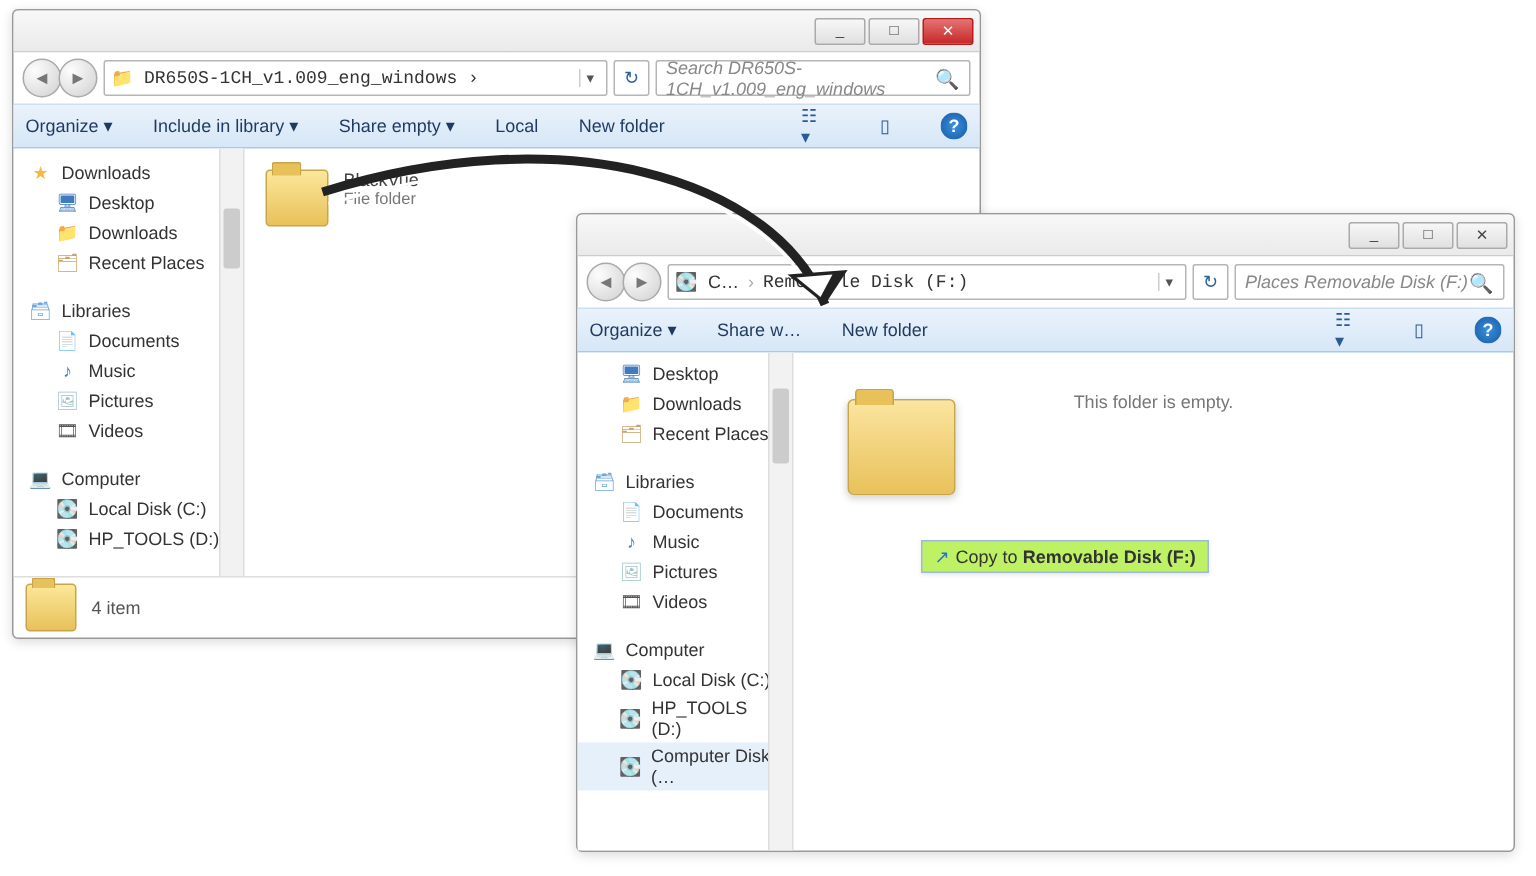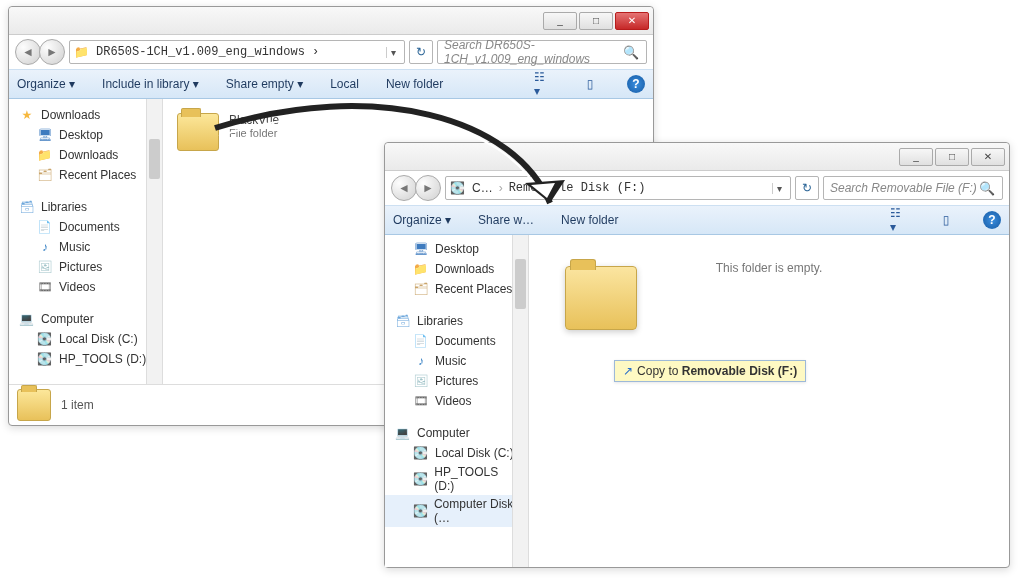--- a/index.html
+++ b/index.html
@@ -148,21 +148,21 @@
 .drag-folder {
   width:72px;height:64px;
   background:linear-gradient(to bottom,#fbe5a0,#e8c15a);
   border:1px solid #c7a64a;border-radius:4px;position:relative;
   box-shadow: 0 2px 6px rgba(0,0,0,0.2);
 }
 .drag-folder::before{content:"";position:absolute;top:-8px;left:4px;width:24px;height:10px;background:#e8c15a;border:1px solid #c7a64a;border-bottom:none;border-radius:3px 3px 0 0;}
 .drag-tooltip {
   position:absolute;
   left: 614px; top: 360px;
-  background:#fef9c3;
+  background:#bef264;
   border:1px solid #9db9d8;
   padding: 3px 8px;
   font-size: 12px;
   color:#333;
   white-space:nowrap;
   box-shadow: 0 1px 3px rgba(0,0,0,0.1);
 }
 .drag-tooltip .blue-arrow { color:#2a6fc9; margin-right:4px; }
 .arrow-svg {
   position:absolute;
@@ -278,21 +278,21 @@
         <div class="folder-big"></div>
         <div>
           <div class="file-label">BlackVue</div>
           <div class="file-sub">File folder</div>
         </div>
       </div>
     </div>
   </div>
   <div class="statusbar">
     <div class="status-icon folder"></div>
-    <span>1 item</span>
+    <span>4 item</span>
   </div>
 </div>
 
 <div class="window" style="left:384px; top:142px; width:626px; height:426px; z-index:10;">
   <div class="titlebar">
     <div class="winbtn">_</div>
     <div class="winbtn">□</div>
     <div class="winbtn">✕</div>
   </div>
   <div class="navrow">
@@ -302,21 +302,21 @@
     </div>
     <div class="addressbar">
       <span class="ic ic-disk">💽</span>
       <span>C…</span>
       <span style="color:#aaa">›</span>
       <span class="addr-text">Removable Disk (F:)</span>
       <span class="addr-drop">▾</span>
     </div>
     <div class="refresh-btn">↻</div>
     <div class="searchbox" style="width:180px;">
-      <span>Search Removable File (F:)</span>
+      <span>Places Removable Disk (F:)</span>
       <span class="mag">🔍</span>
     </div>
   </div>
   <div class="toolbar">
     <span class="tlabel">Organize ▾</span>
     <span class="tlabel">Share w…</span>
     <span class="tlabel">New folder</span>
     <span class="spacer"></span>
     <span class="ricon">☷ ▾</span>
     <span class="ricon">▯</span>

